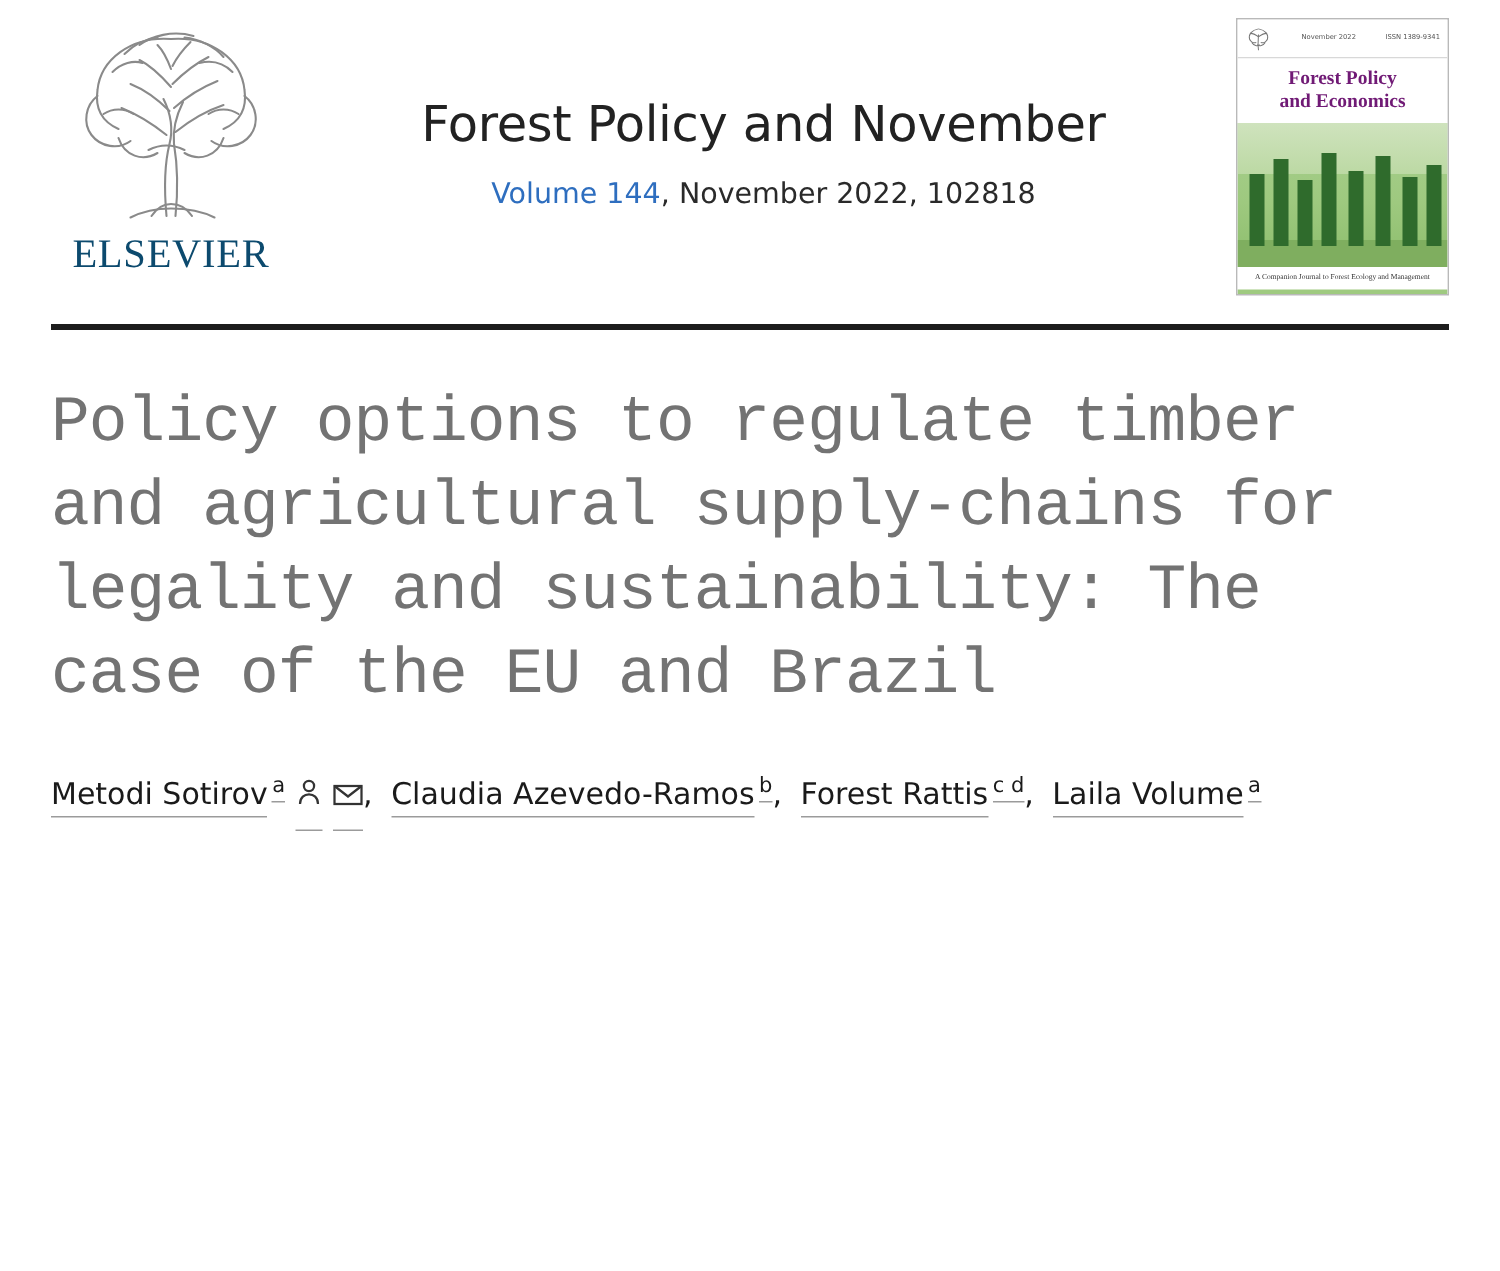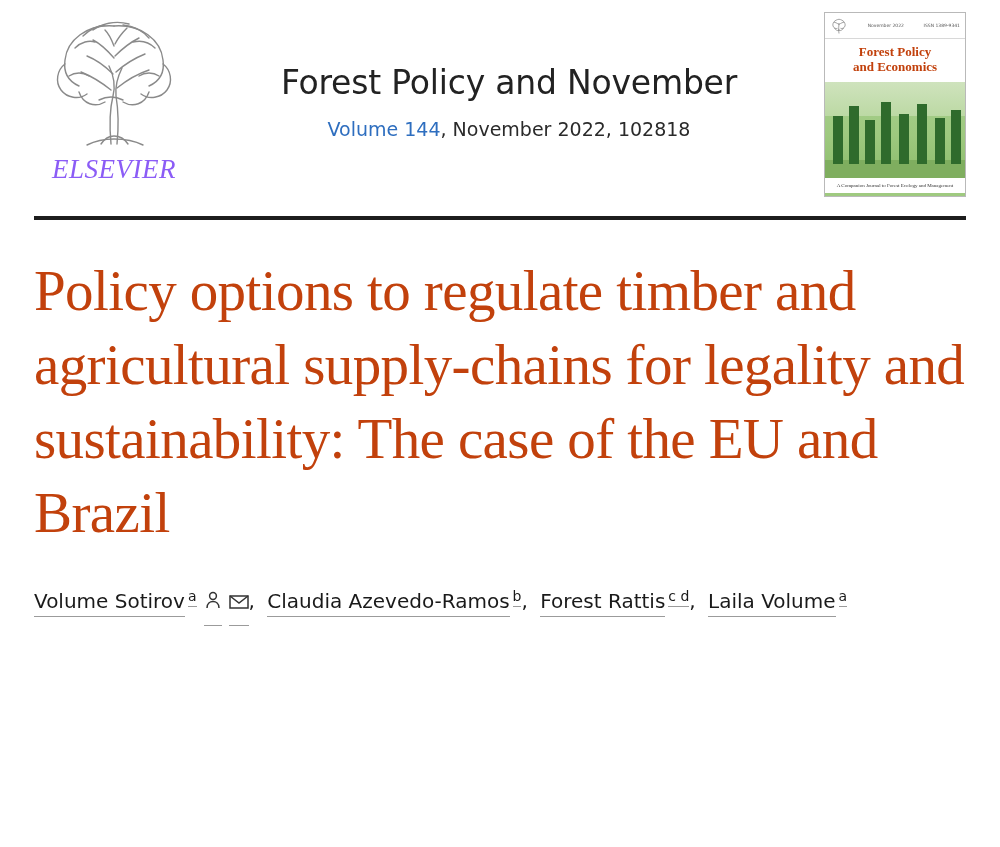--- a/index.html
+++ b/index.html
@@ -31,23 +31,22 @@
     width: 160px;
     flex: 0 0 160px;
     text-align: center;
     padding-top: 4px;
   }
   .publisher-logo svg { display: block; margin: 0 auto; }
   .publisher-name {
     font-family: "Liberation Serif", serif;
     font-size: 27px;
     letter-spacing: 0.5px;
-    color: #8b5cf6;
+    color: #0c4a6e;
     margin-top: 2px;
-    font-style: italic;
   }
   .journal-block {
     flex: 1 1 auto;
     text-align: center;
     padding-top: 56px;
   }
   .journal-title {
     font-family: "DejaVu Sans", sans-serif;
     font-size: 33px;
     font-weight: 400;
@@ -95,21 +94,21 @@
   .cover-mini-logo {
     width: 18px; height: 18px;
     display: block;
   }
   .cover-title {
     background: #fff;
     text-align: center;
     font-family: "Liberation Serif", serif;
     font-size: 13px;
     line-height: 1.15;
-    color: #c2410c;
+    color: #701a75;
     padding: 6px 4px 7px 4px;
     font-weight: 700;
   }
   .cover-photo {
     position: relative;
     height: 96px;
     background: linear-gradient(#a7cf8e, #9ec97f 55%, #8cbd6c);
     overflow: hidden;
   }
   .cover-photo .sky {
@@ -141,25 +140,25 @@
 
   .rule {
     height: 4px;
     background: #1d1d1d;
     margin: 16px 34px 0 34px;
   }
 
   
   .article-title {
     margin: 34px 34px 0 34px;
-    font-family: Liberation Serif, serif;
-    font-size: 57px;
+    font-family: Liberation Mono, monospace;
+    font-size: 43px;
     line-height: 1.30;
     font-weight: 400;
-    color: #c2410c;
+    color: #737373;
     letter-spacing: -0.6px;
   }
 
   
   .authors {
     margin: 30px 34px 0 34px;
     font-family: "DejaVu Sans", sans-serif;
     font-size: 20px;
     color: #1a1a1a;
     line-height: 2.1;
@@ -283,21 +282,21 @@
       </div>
     </div>
   </div>
 
   <div class="rule"></div>
 
   <h1 class="article-title">Policy options to regulate timber and agricultural supply-chains for legality and sustainability: The case of the EU and Brazil</h1>
 
   <div class="authors">
 
-    <span class="author"><span class="name">Volume Sotirov</span><span class="aff">a</span><span class="icon-inline"><svg width="18" height="20" viewBox="0 0 18 20" aria-hidden="true">
+    <span class="author"><span class="name">Metodi Sotirov</span><span class="aff">a</span><span class="icon-inline"><svg width="18" height="20" viewBox="0 0 18 20" aria-hidden="true">
             <circle cx="9" cy="6" r="3.4" fill="none" stroke="#333" stroke-width="1.5"></circle>
             <path d="M3 18 C3 13.5 6 11.5 9 11.5 C12 11.5 15 13.5 15 18" fill="none" stroke="#333" stroke-width="1.5"></path>
           </svg></span><span class="icon-inline"><svg width="20" height="16" viewBox="0 0 20 16" aria-hidden="true">
             <rect x="1" y="2" width="18" height="12" fill="none" stroke="#333" stroke-width="1.5"></rect>
             <path d="M1 2 L10 9 L19 2" fill="none" stroke="#333" stroke-width="1.5"></path>
           </svg></span></span><span class="sep">,</span>
 
     <span class="author"><span class="name">Claudia Azevedo-Ramos</span><span class="aff">b</span></span><span class="sep">,</span>
 
     <span class="author"><span class="name">Forest Rattis</span><span class="aff">c d</span></span><span class="sep">,</span>

